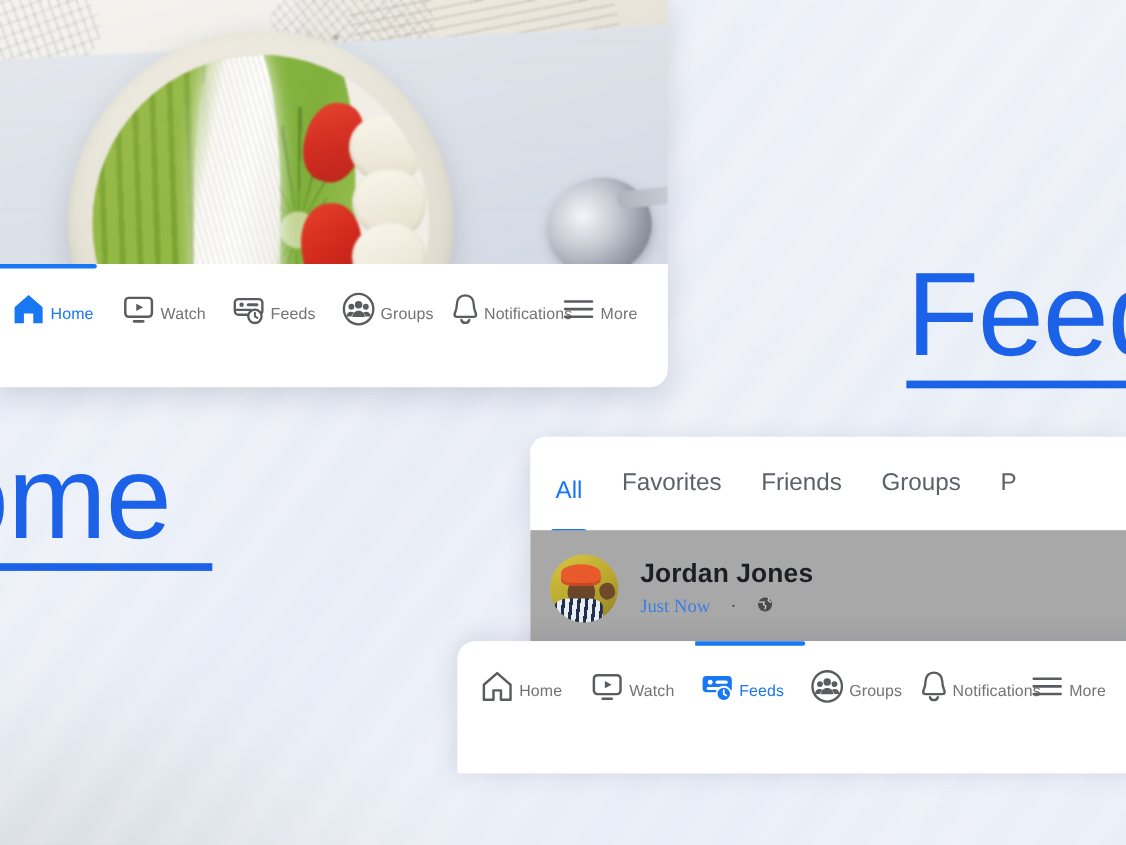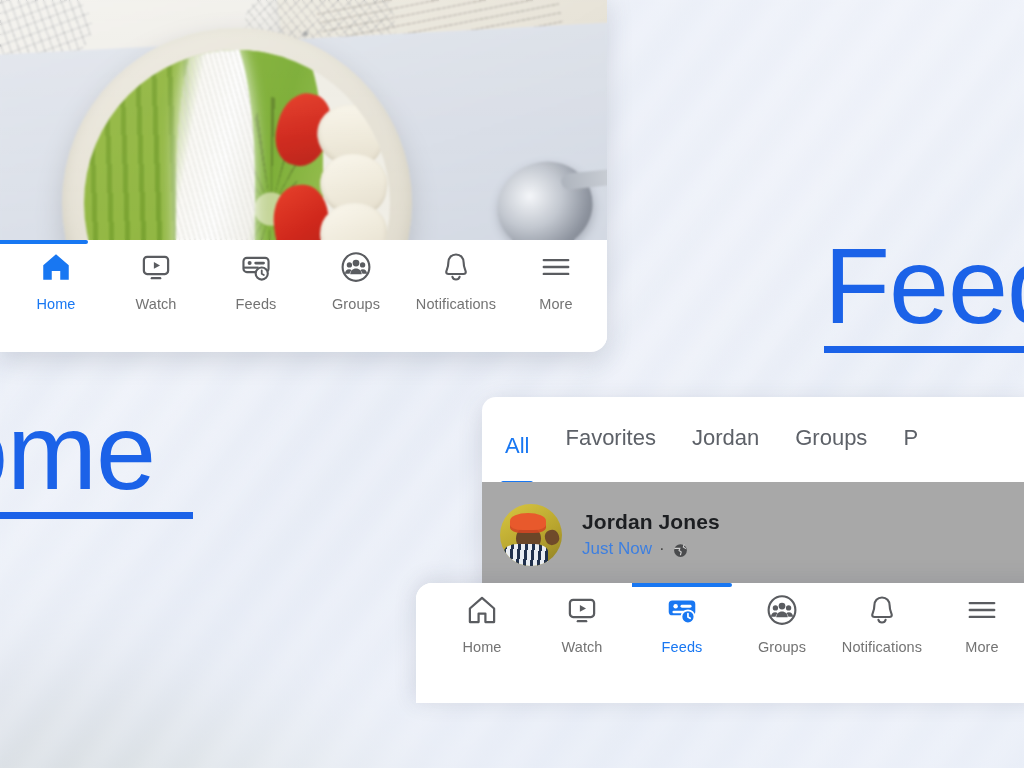--- a/index.html
+++ b/index.html
@@ -190,22 +190,22 @@
   }
   .top-nav {
     position:absolute; left:0; top:248px; width:607px; height:104px;
     padding-left:6px;
   }
   .nav-indicator {
     position:absolute; top:0; height:4px; background:#1877f2;
     border-radius:0 2px 2px 0;
   }
   .nav-item {
-    flex:0 0 auto; display:flex; flex-direction:column; align-items:center;
-    padding-top:7px; cursor:pointer;
+    flex:0 0 auto; display:flex; flex-direction:row; align-items:center;
+    padding-top:21px; cursor:pointer;
   }
   .nav-icon { width:40px; height:40px; display:flex; align-items:center; justify-content:center; }
   .nav-label {
     margin-top:9px; font-size:14.5px; color:#737373; letter-spacing:.1px;
   }
   .nav-item.active .nav-label { color:#1877f2; }
 
   
   .bottom-card {
     position:absolute; left:416px; top:583px; width:640px; height:120px;
@@ -259,22 +259,22 @@
   .av-body {
     position:absolute; left:6%; bottom:-6%; width:72%; height:40%;
     border-radius:30% 30% 0 0;
     background:repeating-linear-gradient(96deg,#20304c 0 3px,#e9edf3 3px 7px);
   }
   .av-hand {
     position:absolute; right:6%; top:42%; width:22%; height:24%;
     border-radius:45%; background:#6f4a2a; transform:rotate(-18deg);
   }
   .post-meta { margin-left:20px; }
-  .post-author { font-size:21px; font-weight:bold; color:#1c1e21; letter-spacing:.1px; }
-  .post-sub { margin-top:5px; display:flex; align-items:flex-end; gap:7px; }
+  .post-author { font-size:24px; font-weight:bold; color:#1c1e21; letter-spacing:.1px; }
+  .post-sub { margin-top:5px; display:flex; align-items:flex-start; gap:18px;font-family:Liberation Serif, serif; }
   .post-time { font-size:17px; color:#3d7fe0; }
   .post-dot { font-size:17px; color:#4a4a4a; }
   .globe-icon { width:17px; height:17px; display:block; }
 </style>
 </head>
 <body>
 
 <div class="backdrop">
   <div class="backdrop-base"></div>
   <div class="backdrop-streaks"></div>
@@ -379,21 +379,21 @@
         </div>
         <div class="nav-label">More</div>
       </div>
     </div>
 </div>
 
 <div class="feed-card">
   <div class="filter-tabs" id="filter-tabs">
       <div class="filter-tab active">All</div>
       <div class="filter-tab">Favorites</div>
-      <div class="filter-tab">Jordan</div>
+      <div class="filter-tab">Friends</div>
       <div class="filter-tab">Groups</div>
       <div class="filter-tab">P</div>
     </div>
   <div class="post-band">
     <div class="avatar">
       <div class="av-face"></div>
       <div class="av-hat"></div>
       <div class="av-body"></div>
       <div class="av-hand"></div>
     </div>

